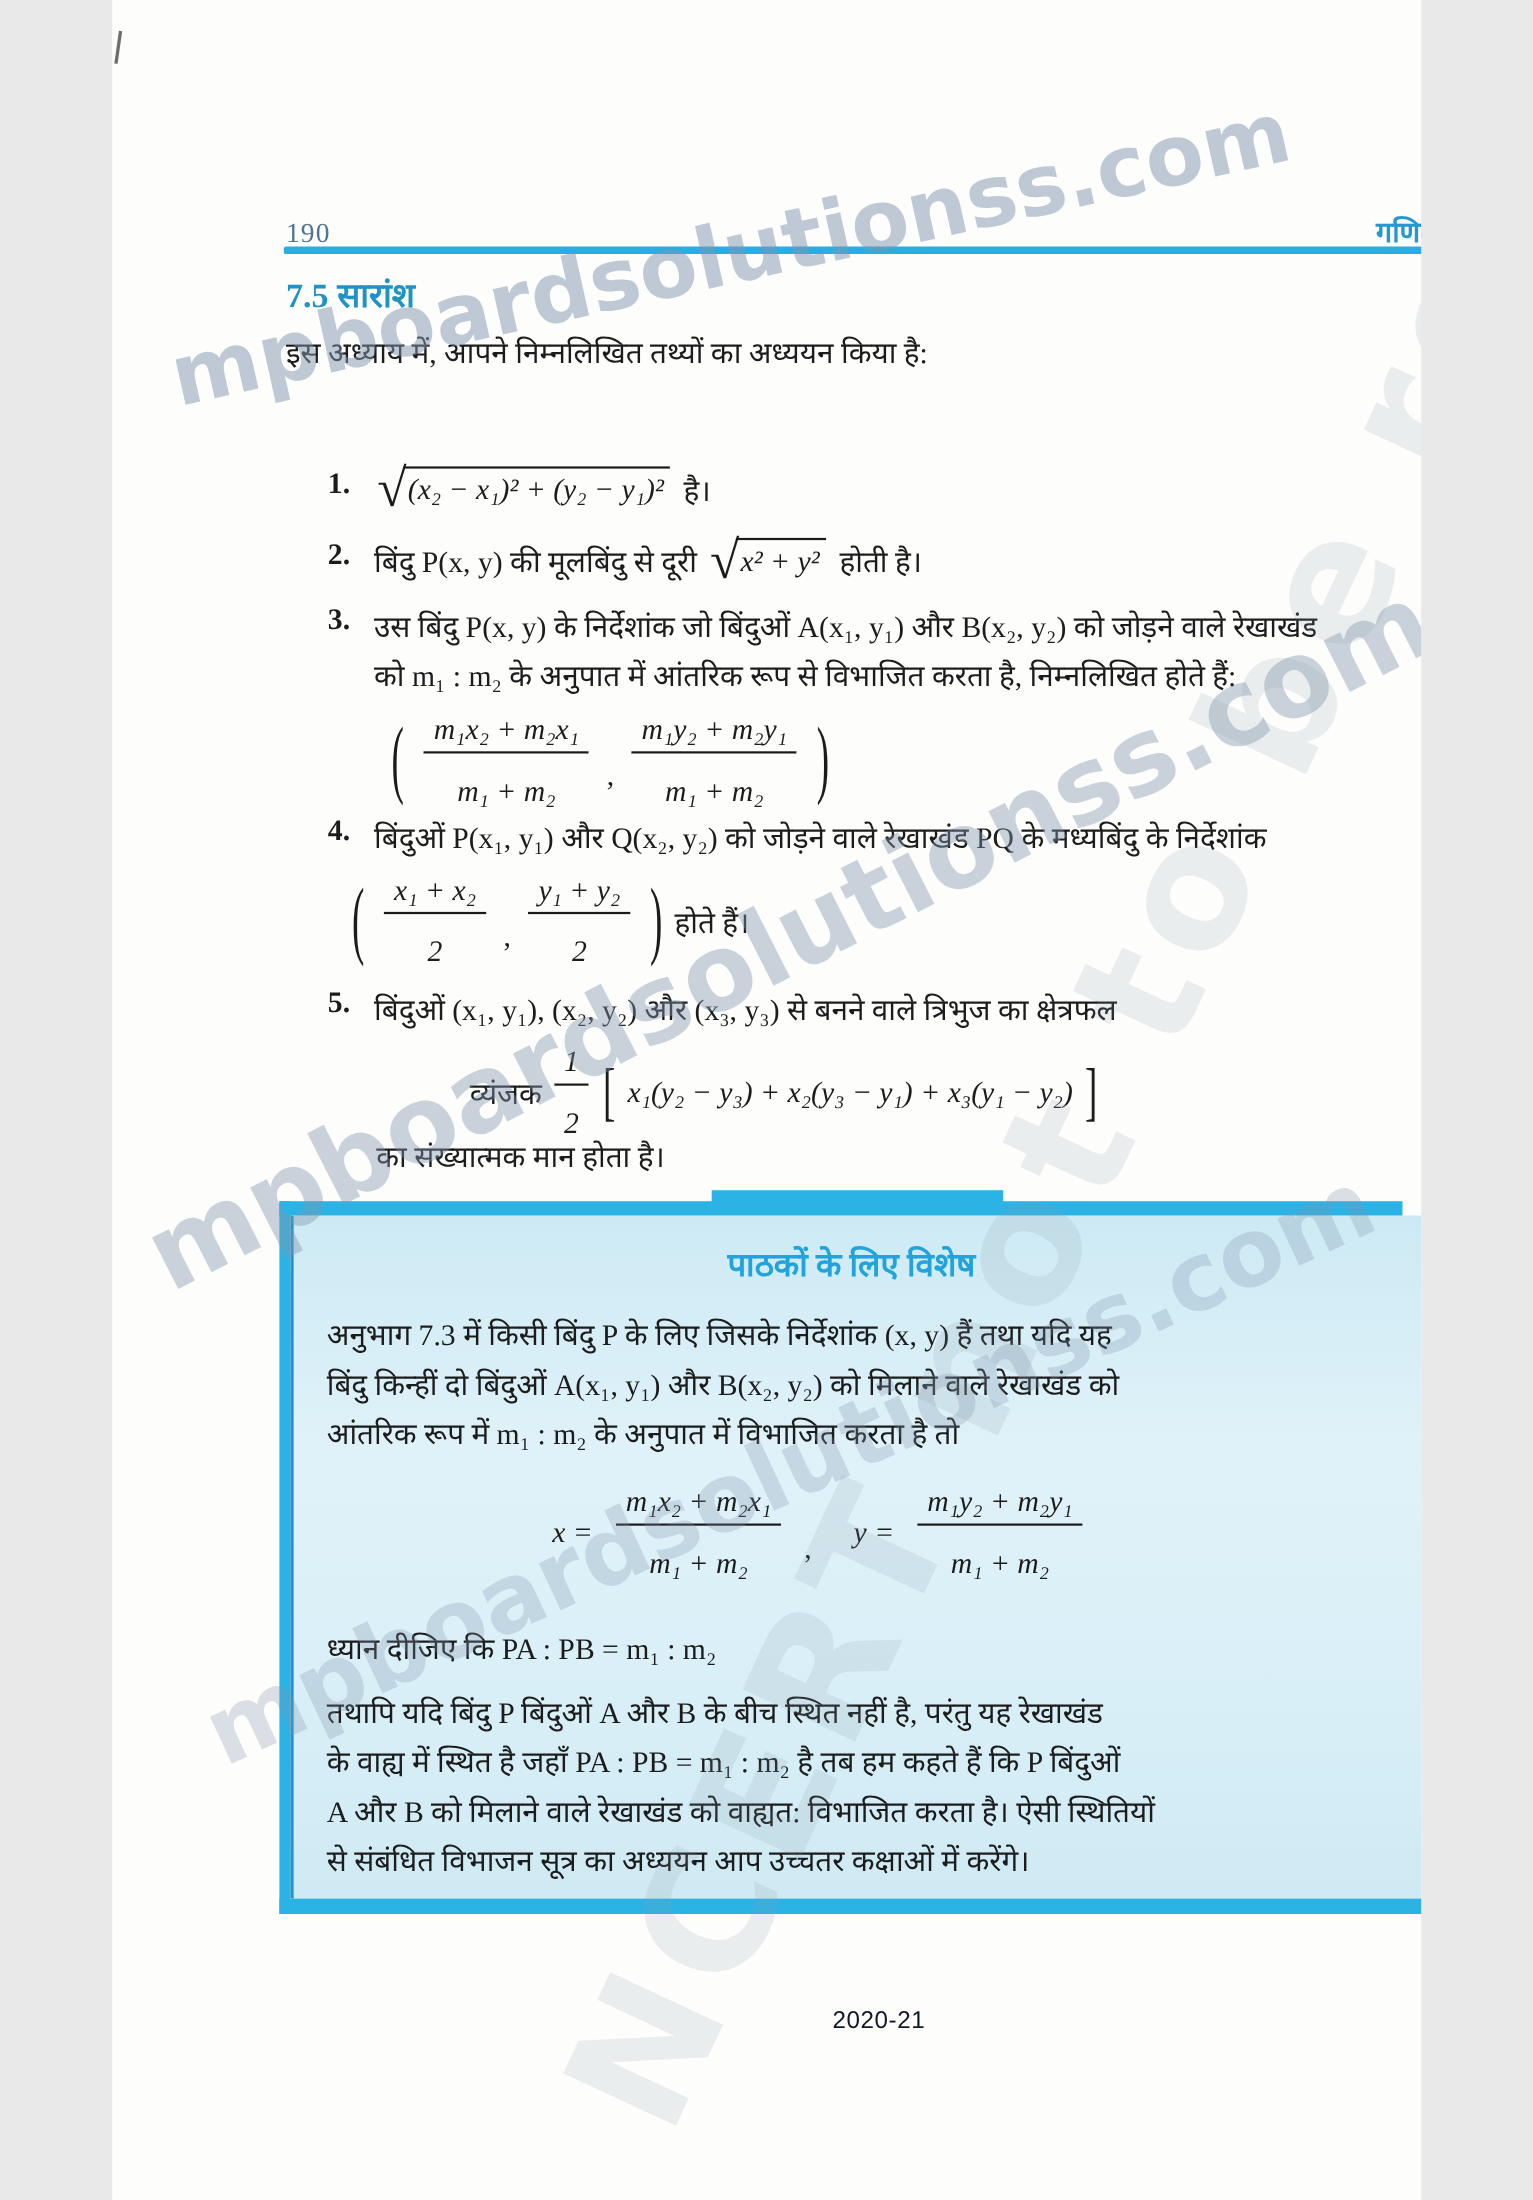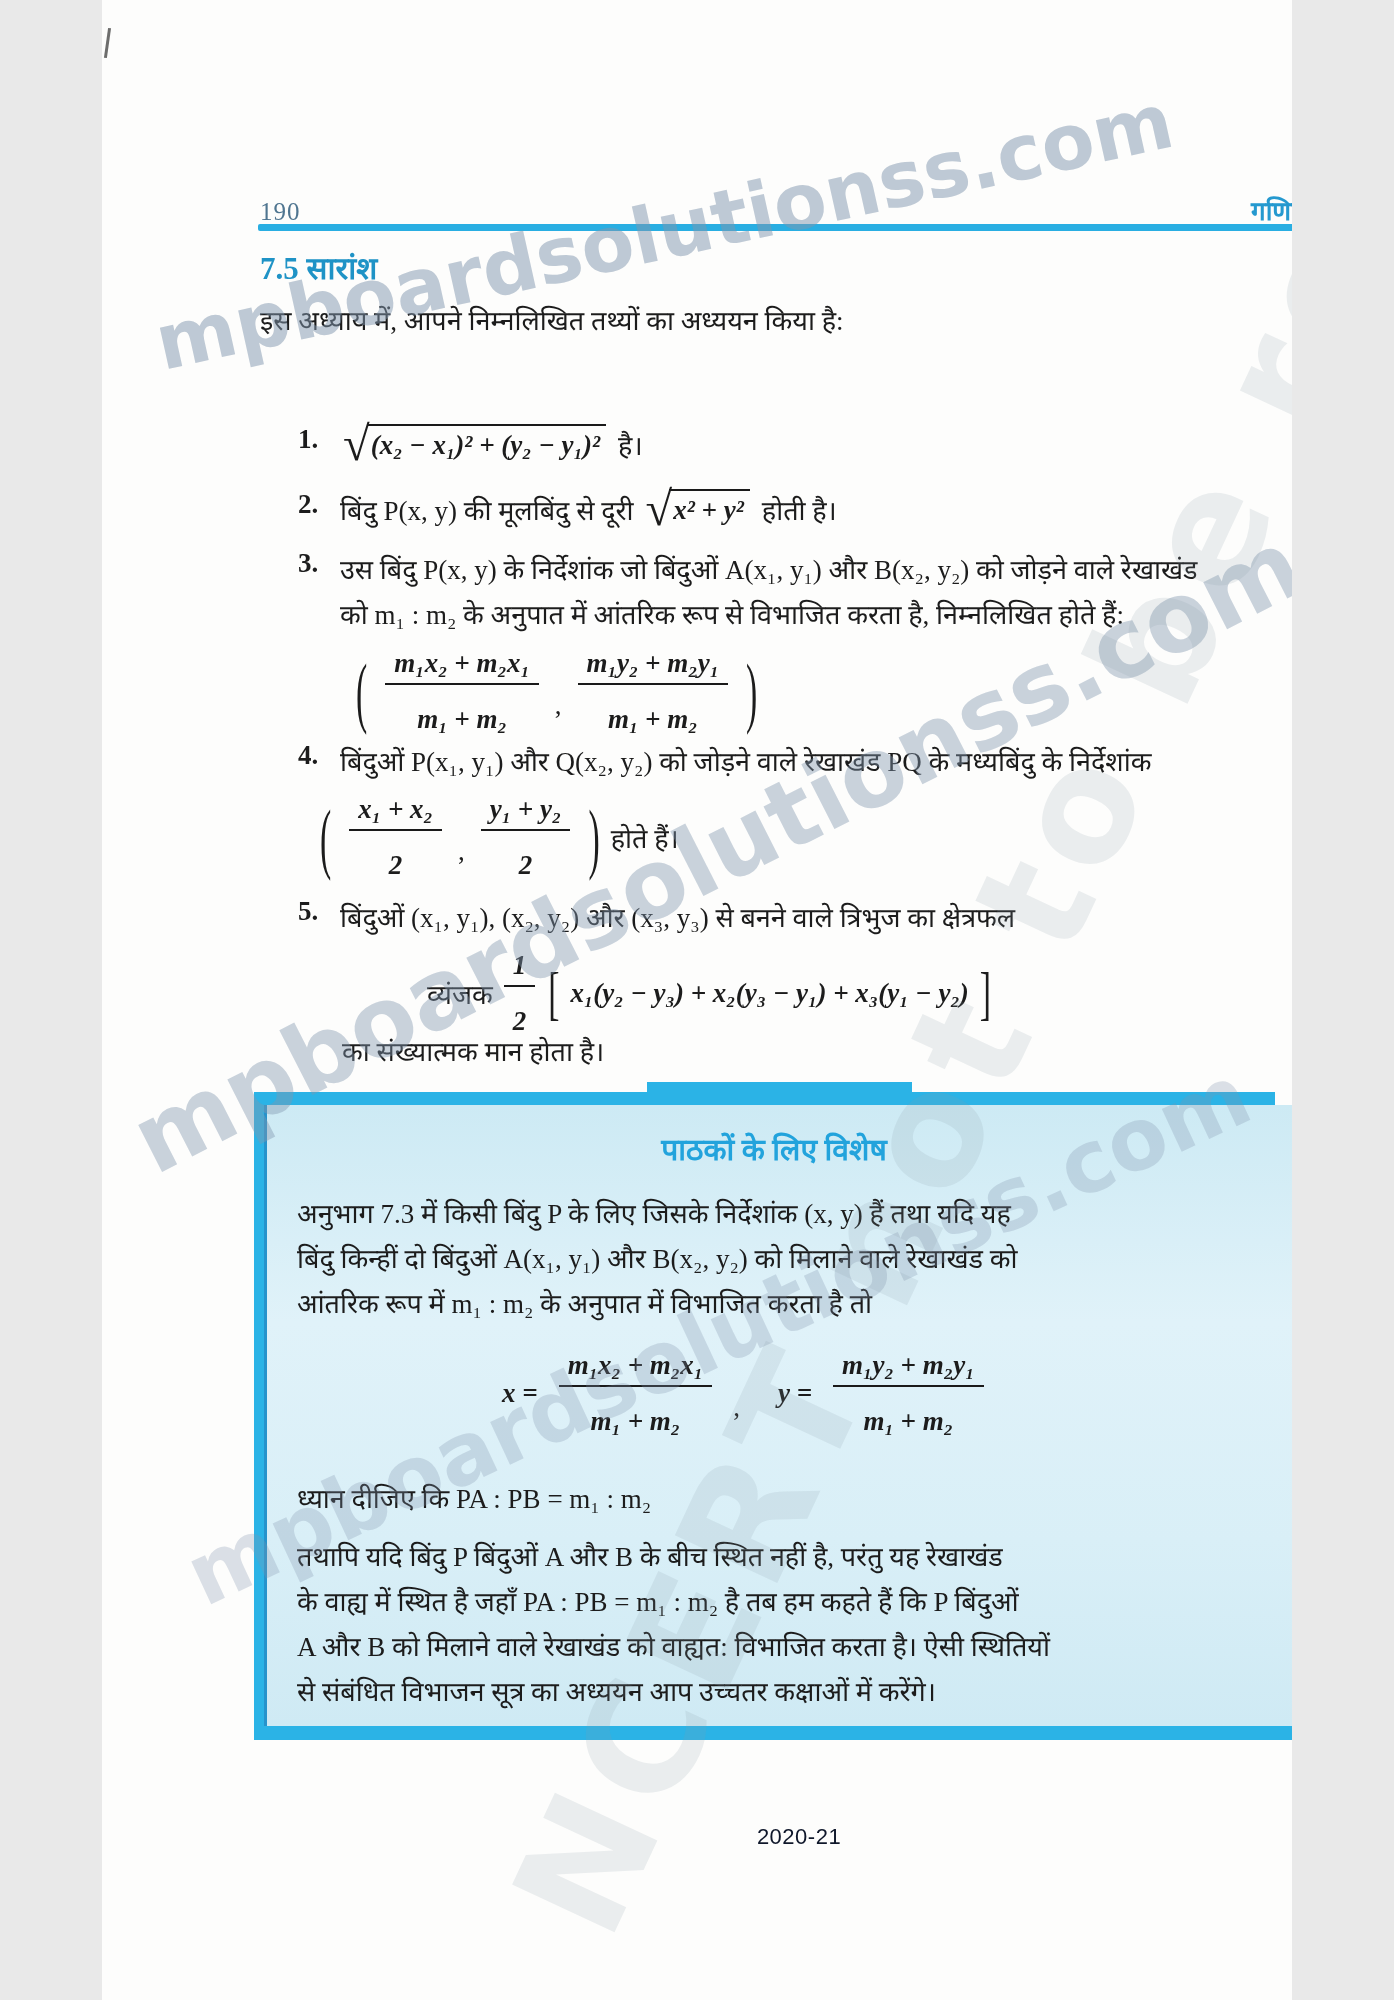--- a/index.html
+++ b/index.html
@@ -25,21 +25,21 @@
   .sec-heading{left:158px;top:246px;font-size:31px;font-weight:bold;color:#1f93c6;}
   .intro{left:158px;top:301px;font-size:27px;}
 
   
   .item{left:196px;width:1000px;font-size:27px;}
   .inum{position:absolute;left:0;top:0;font-weight:bold;}
   .ibody{margin-left:42px;}
   .mrow{display:flex;align-items:center;gap:9px;}
   .iline{line-height:45px;white-space:nowrap;}
 
-  .math{font-style:italic;font-family:"Liberation Serif","DejaVu Serif",serif;font-weight:bold;}
+  .math{font-style:italic;font-family:"Liberation Serif","DejaVu Serif",serif;}
   .sqrt{display:inline-flex;align-items:flex-start;margin:0 3px;}
   .sqrt .rad{font-style:normal;font-size:1.8em;line-height:0.85;margin-right:-3px;}
   .sqrt .under{border-top:2px solid #1a1a1a;padding:4px 6px 0 4px;}
 
   .frac{display:inline-flex;flex-direction:column;align-items:center;margin:0 7px;text-align:center;}
   .frac .fnum{padding:0 9px 4px;border-bottom:2px solid #1a1a1a;}
   .frac .fden{padding-top:19px;}
 
   .bparen{display:inline-block;transform:scaleY(2.35);font-size:1.25em;font-weight:300;margin:0 2px;}
   .bbrack{display:inline-block;transform:scaleY(1.75);font-size:1.25em;font-weight:300;margin:0 2px;}

